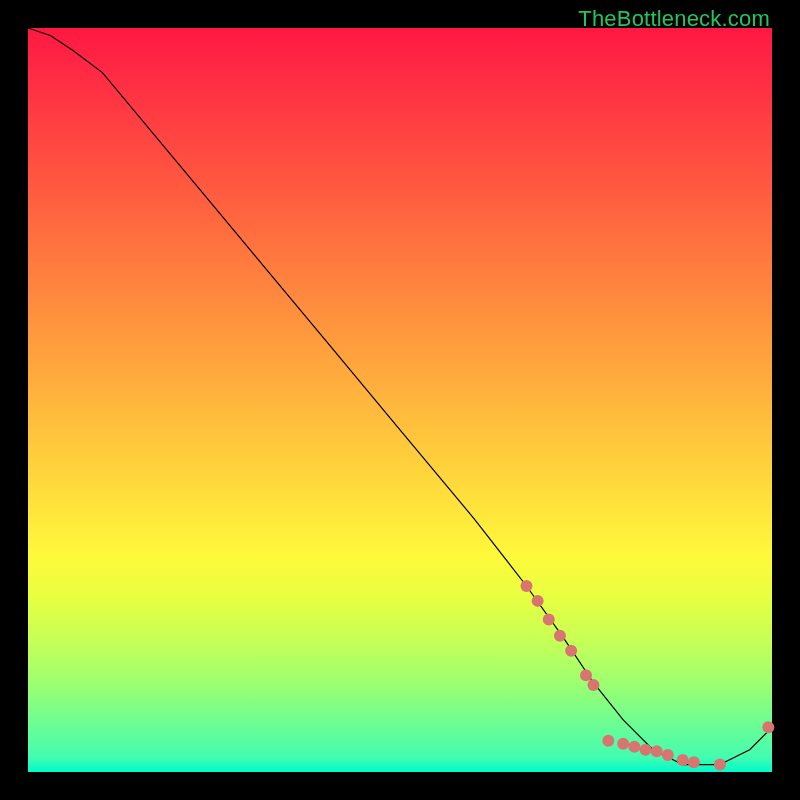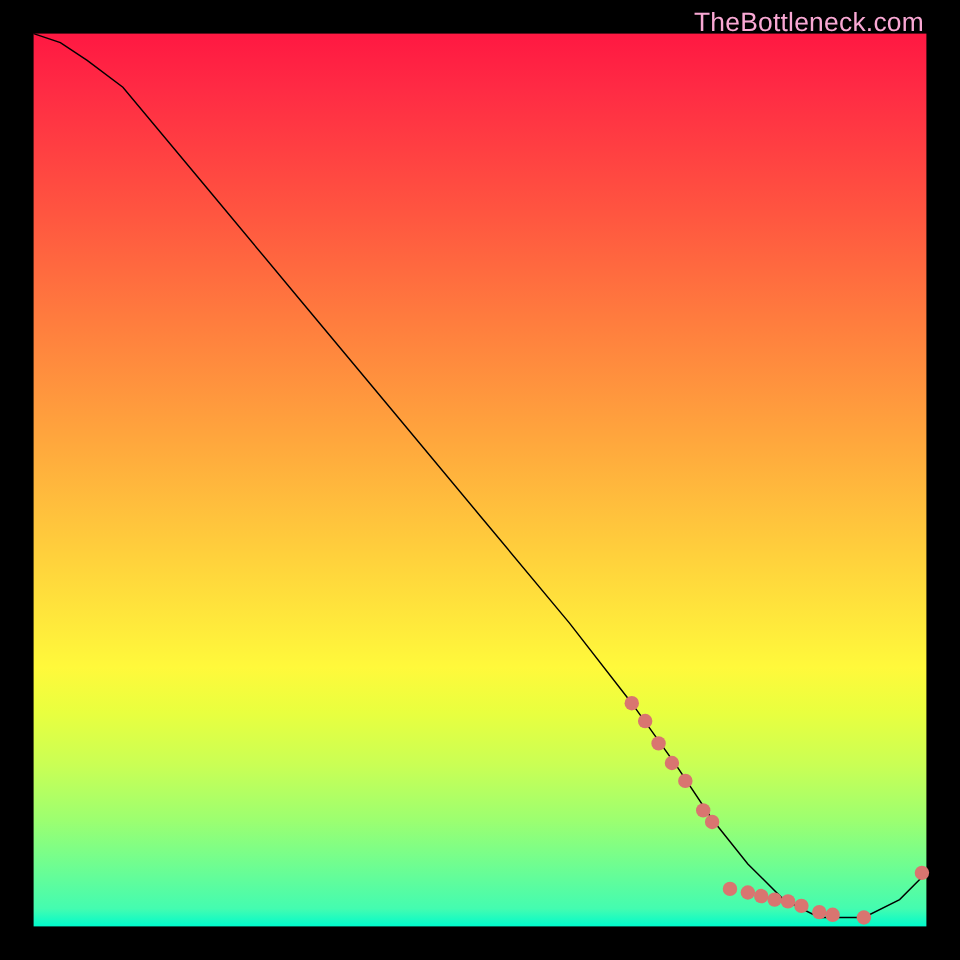--- a/index.html
+++ b/index.html
@@ -34,21 +34,21 @@
       #c9ff55 82%,
       #9dff70 88%,
       #44fcb0 98%,
       #00facc 100%
     );
   }
   .watermark {
     position: absolute;
     right: 30px;
     top: 6px;
-    color: #f9a8d4;
+    color: #22c55e;
     font-size: 22px;
     font-weight: 500;
     letter-spacing: 0.2px;
   }
   svg.overlay {
     position: absolute;
     left: 28px;
     top: 28px;
     width: 744px;
     height: 744px;

